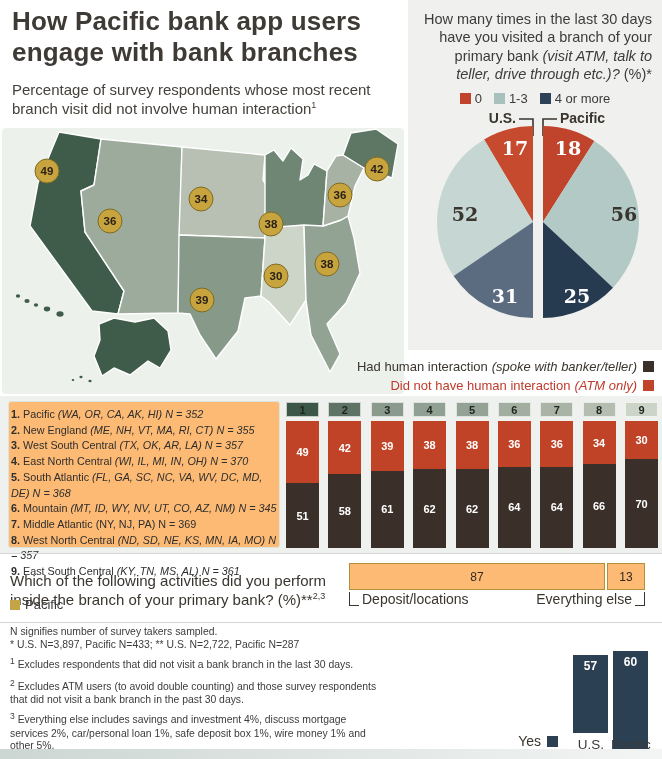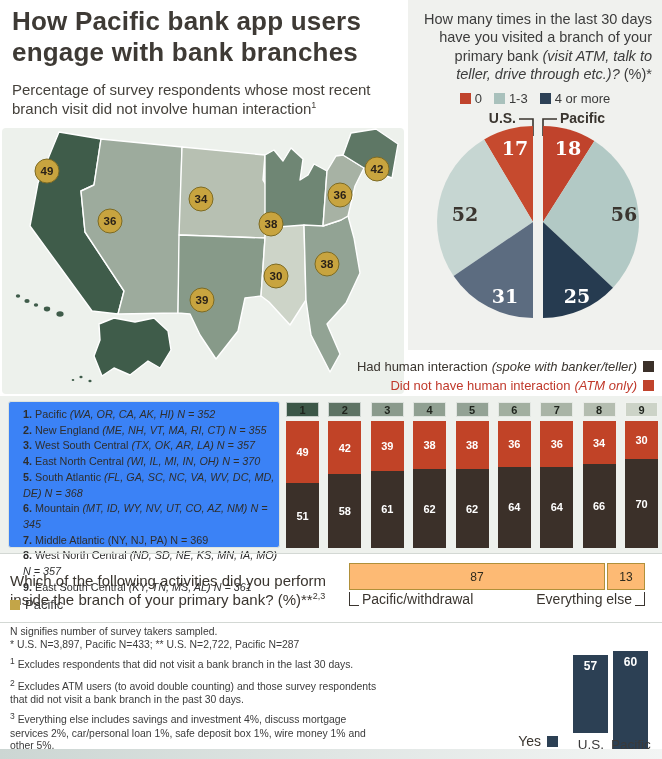--- a/index.html
+++ b/index.html
@@ -29,22 +29,22 @@
   
   .int-legend{position:absolute;right:8px;top:357px;text-align:right;font-size:13px;line-height:19px;}
   .il-row{white-space:nowrap;}
   .il-note{margin-left:4px;}
   .il-sw{display:inline-block;width:11px;height:11px;margin-left:6px;vertical-align:-1px;}
   .il-dark{color:#3a352f;} .il-dark .il-sw{background:#3b3029;}
   .il-red{color:#c0392b;} .il-red .il-sw{background:#c0432c;}
 
   
   .band-mid{position:absolute;left:0;top:396px;width:662px;height:157px;background:#eef1ed;}
-  .region-list{position:absolute;left:8px;top:401px;width:272px;height:147px;background:#3b82f6;
-               border:1px solid #dde3dd;border-radius:3px;padding:5px 0 0 14px;box-sizing:border-box;
+  .region-list{position:absolute;left:8px;top:401px;width:272px;height:147px;background:#fdba74;
+               border:1px solid #dde3dd;border-radius:3px;padding:5px 0 0 2px;box-sizing:border-box;
                font-size:10.8px;line-height:15.7px;color:#2e2e2e;}
   .rl-num{font-weight:bold;margin-right:3px;}
   .rl-detail{font-style:italic;} .rl-detail.upright{font-style:normal;}
   .stacked{position:absolute;left:286px;top:402px;width:372px;height:146px;
            display:flex;justify-content:space-between;}
   .st-col{width:33px;display:flex;flex-direction:column;}
   .st-head{height:15px;line-height:15px;text-align:center;font-size:11px;font-weight:bold;color:#1f241d;
            border:1px solid rgba(255,255,255,.7);box-sizing:border-box;margin-bottom:4px;}
   .st-bars{flex:1;display:flex;flex-direction:column;}
   .st-seg{display:flex;align-items:center;justify-content:center;color:#fff;font-size:11px;font-weight:bold;}
@@ -276,21 +276,21 @@
       </div>
     </div>
 
   <div class="div-line" style="top:553px"></div>
   <p class="act-q"><span>Which of the following activities did you perform inside the branch of your primary bank? (%)**</span><sup>2,3</sup></p>
   <div class="act-legend"><span class="sw"></span><span>Pacific</span></div>
   <div class="gold-bar" id="gold-bar">
       <div class="gb-seg" style="width: 87%;">87</div>
       <div class="gb-seg" style="width: 13%;">13</div>
     </div>
-  <div class="gb-label gb-left"><span class="brk"></span><span>Pacific/withdrawal</span></div>
+  <div class="gb-label gb-left"><span class="brk"></span><span>Deposit/locations</span></div>
   <div class="gb-label gb-right"><span>Everything else</span><span class="brk"></span></div>
 
   <div class="div-line" style="top:622px"></div>
   <div class="footnotes">
     <p><span>N signifies number of survey takers sampled.</span><br><span>* U.S. N=3,897, Pacific N=433; ** U.S. N=2,722, Pacific N=287</span></p>
     <p><sup>1</sup> <span>Excludes respondents that did not visit a bank branch in the last 30 days.</span></p>
     <p><sup>2</sup> <span>Excludes ATM users (to avoid double counting) and those survey respondents that did not visit a bank branch in the past 30 days.</span></p>
     <p><sup>3</sup> <span>Everything else includes savings and investment 4%, discuss mortgage services 2%, car/personal loan 1%, safe deposit box 1%, wire money 1% and other 5%.</span></p>
     <p>Source: SNL Financial, an offering of S&amp;P Global Market Intelligence</p>
 

